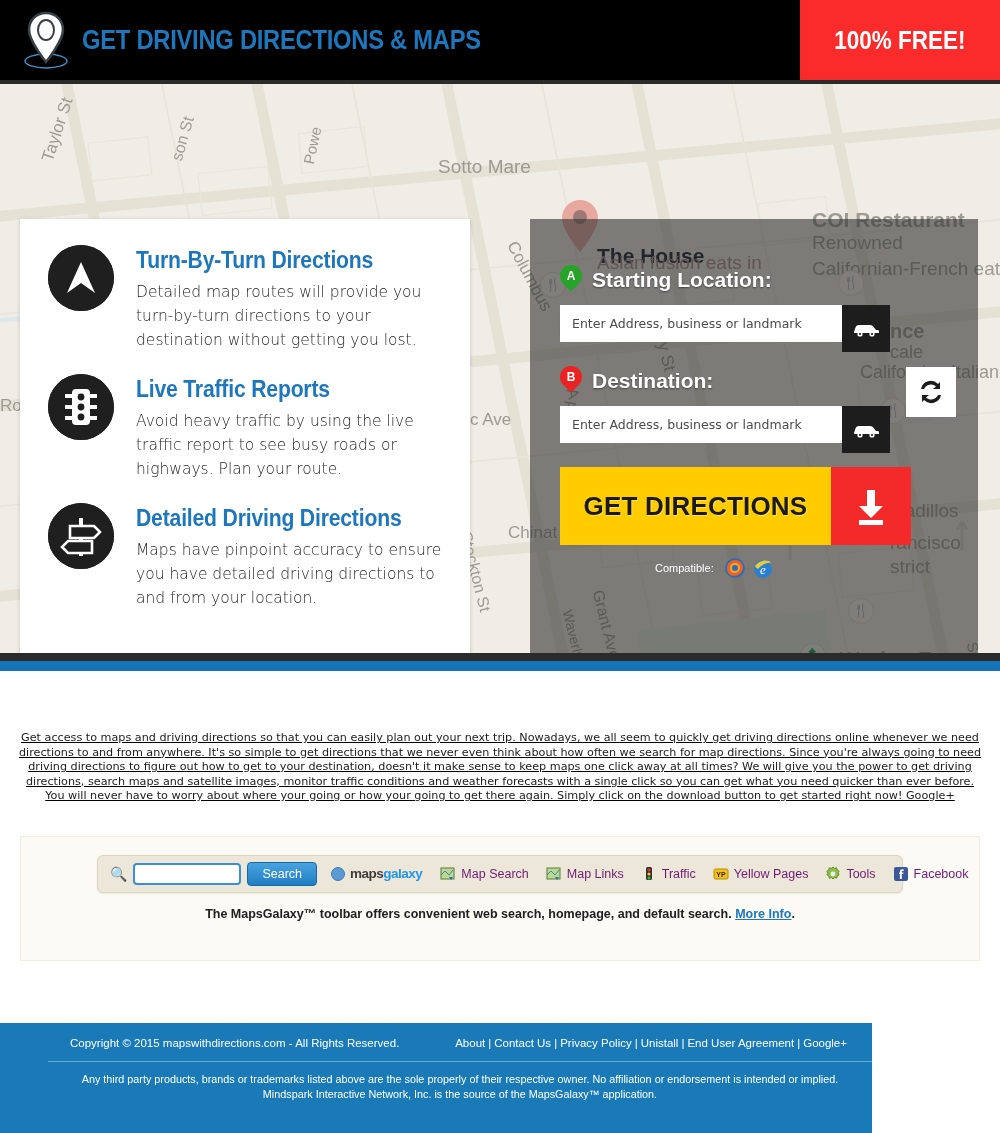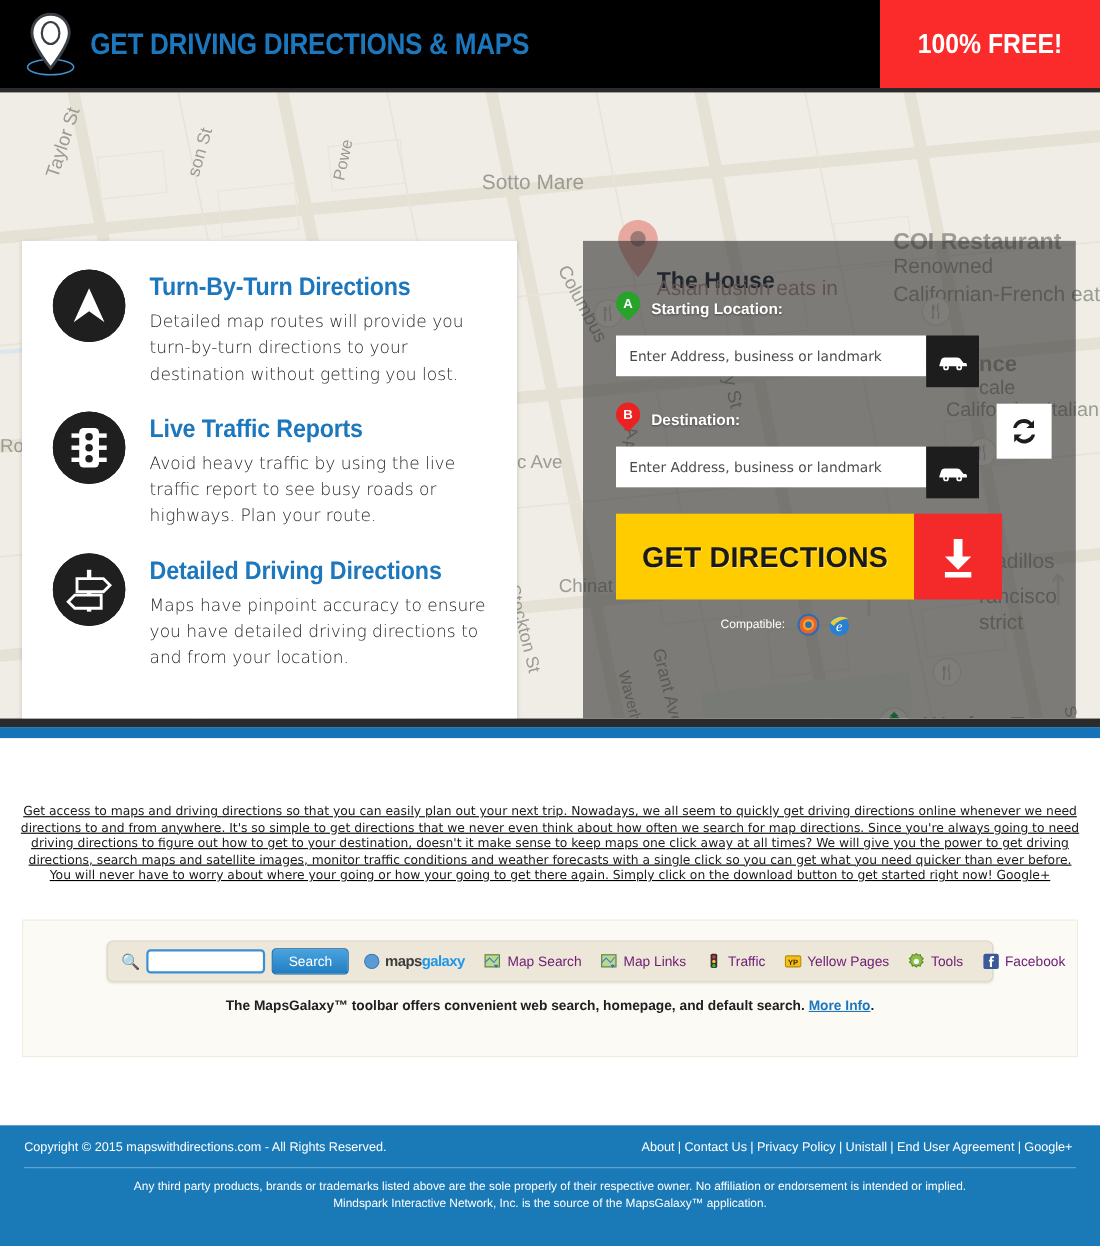--- a/index.html
+++ b/index.html
@@ -166,21 +166,21 @@
     width: 22px; height: 22px;
     line-height: 22px;
     text-align: center;
     color: #fff;
     font-size: 12px;
     font-weight: bold;
     z-index: 2;
   }
   .field-label {
     color: #ffffff;
-    font-size: 14px;
+    font-size: 21px;
     font-weight: bold;
     text-shadow: 0 1px 2px rgba(0,0,0,0.45);
     text-align: center;
   }
   .input-row {
     display: flex;
     width: 330px;
     height: 37px;
     margin-bottom: 24px;
   }
@@ -332,24 +332,25 @@
     font-size: 12.5px;
     color: #202020;
     font-weight: bold;
   }
   .promo-note a { color: #1c77bd; }
 
   
   .footer {
     position: absolute;
     left: 0; bottom: 0;
-    width: 1000px;
+    width: 872px;
     height: 110px;
     background: #1a7ab8;
     color: #ffffff;
+    padding-left: 48px;
   }
   .footer-top {
     display: flex;
     justify-content: space-between;
     align-items: center;
     padding: 14px 22px 0 22px;
     font-size: 11.5px;
   }
   .footer-links a {
     color: #ffffff;

